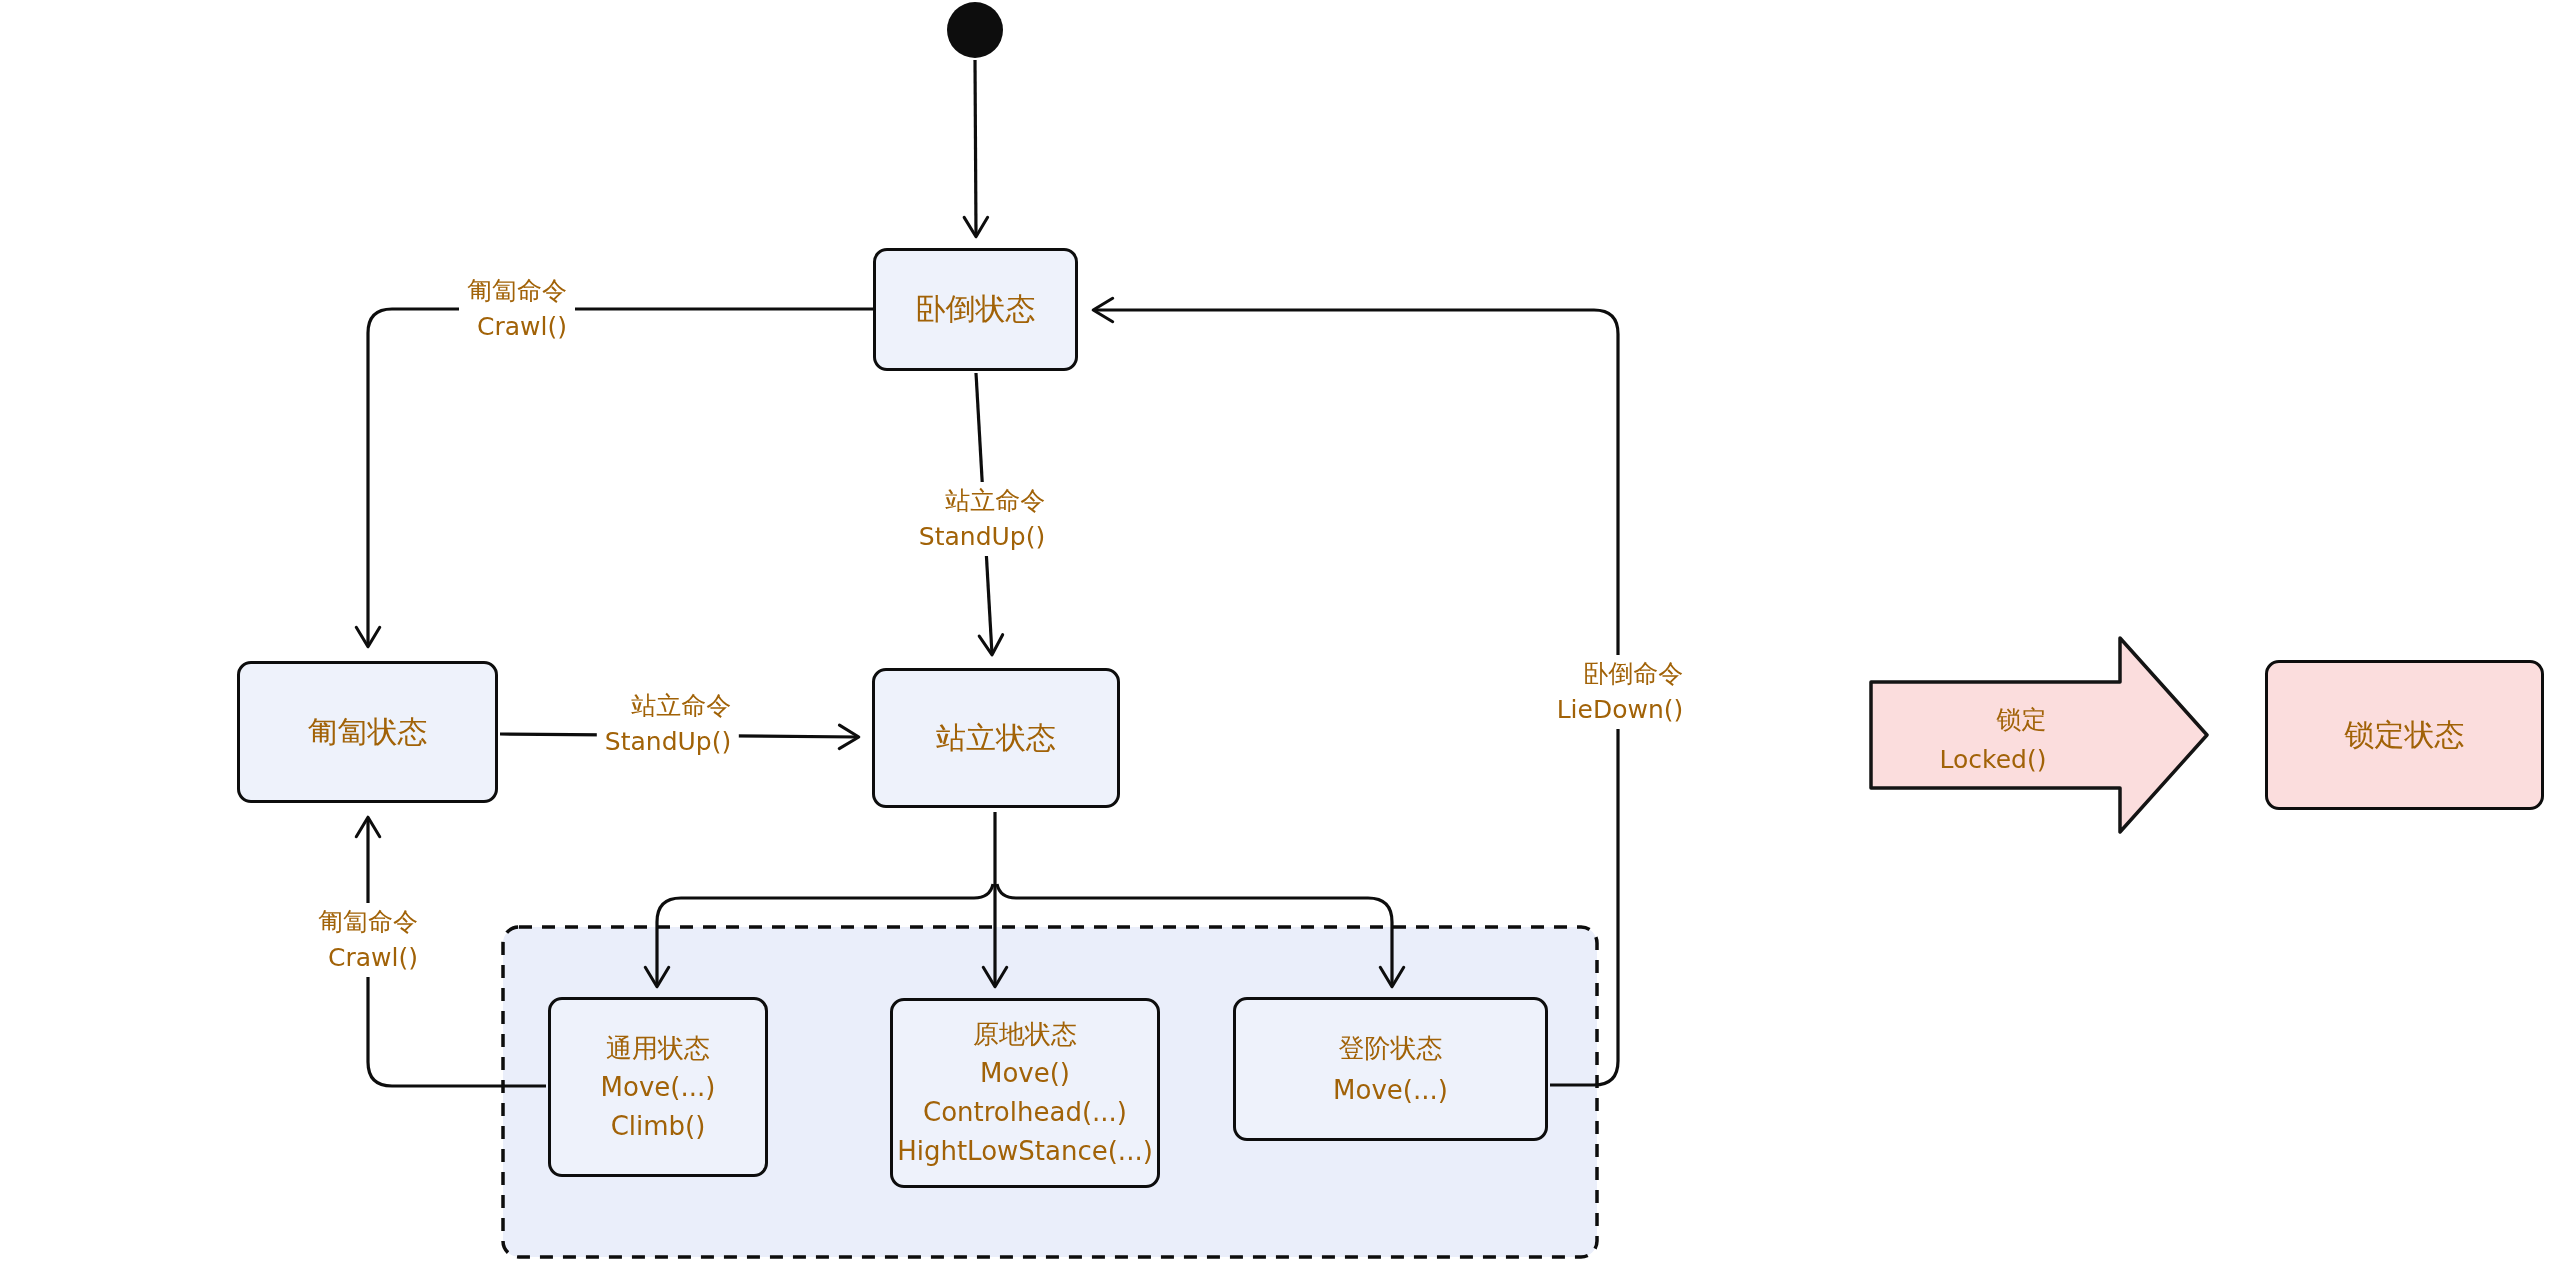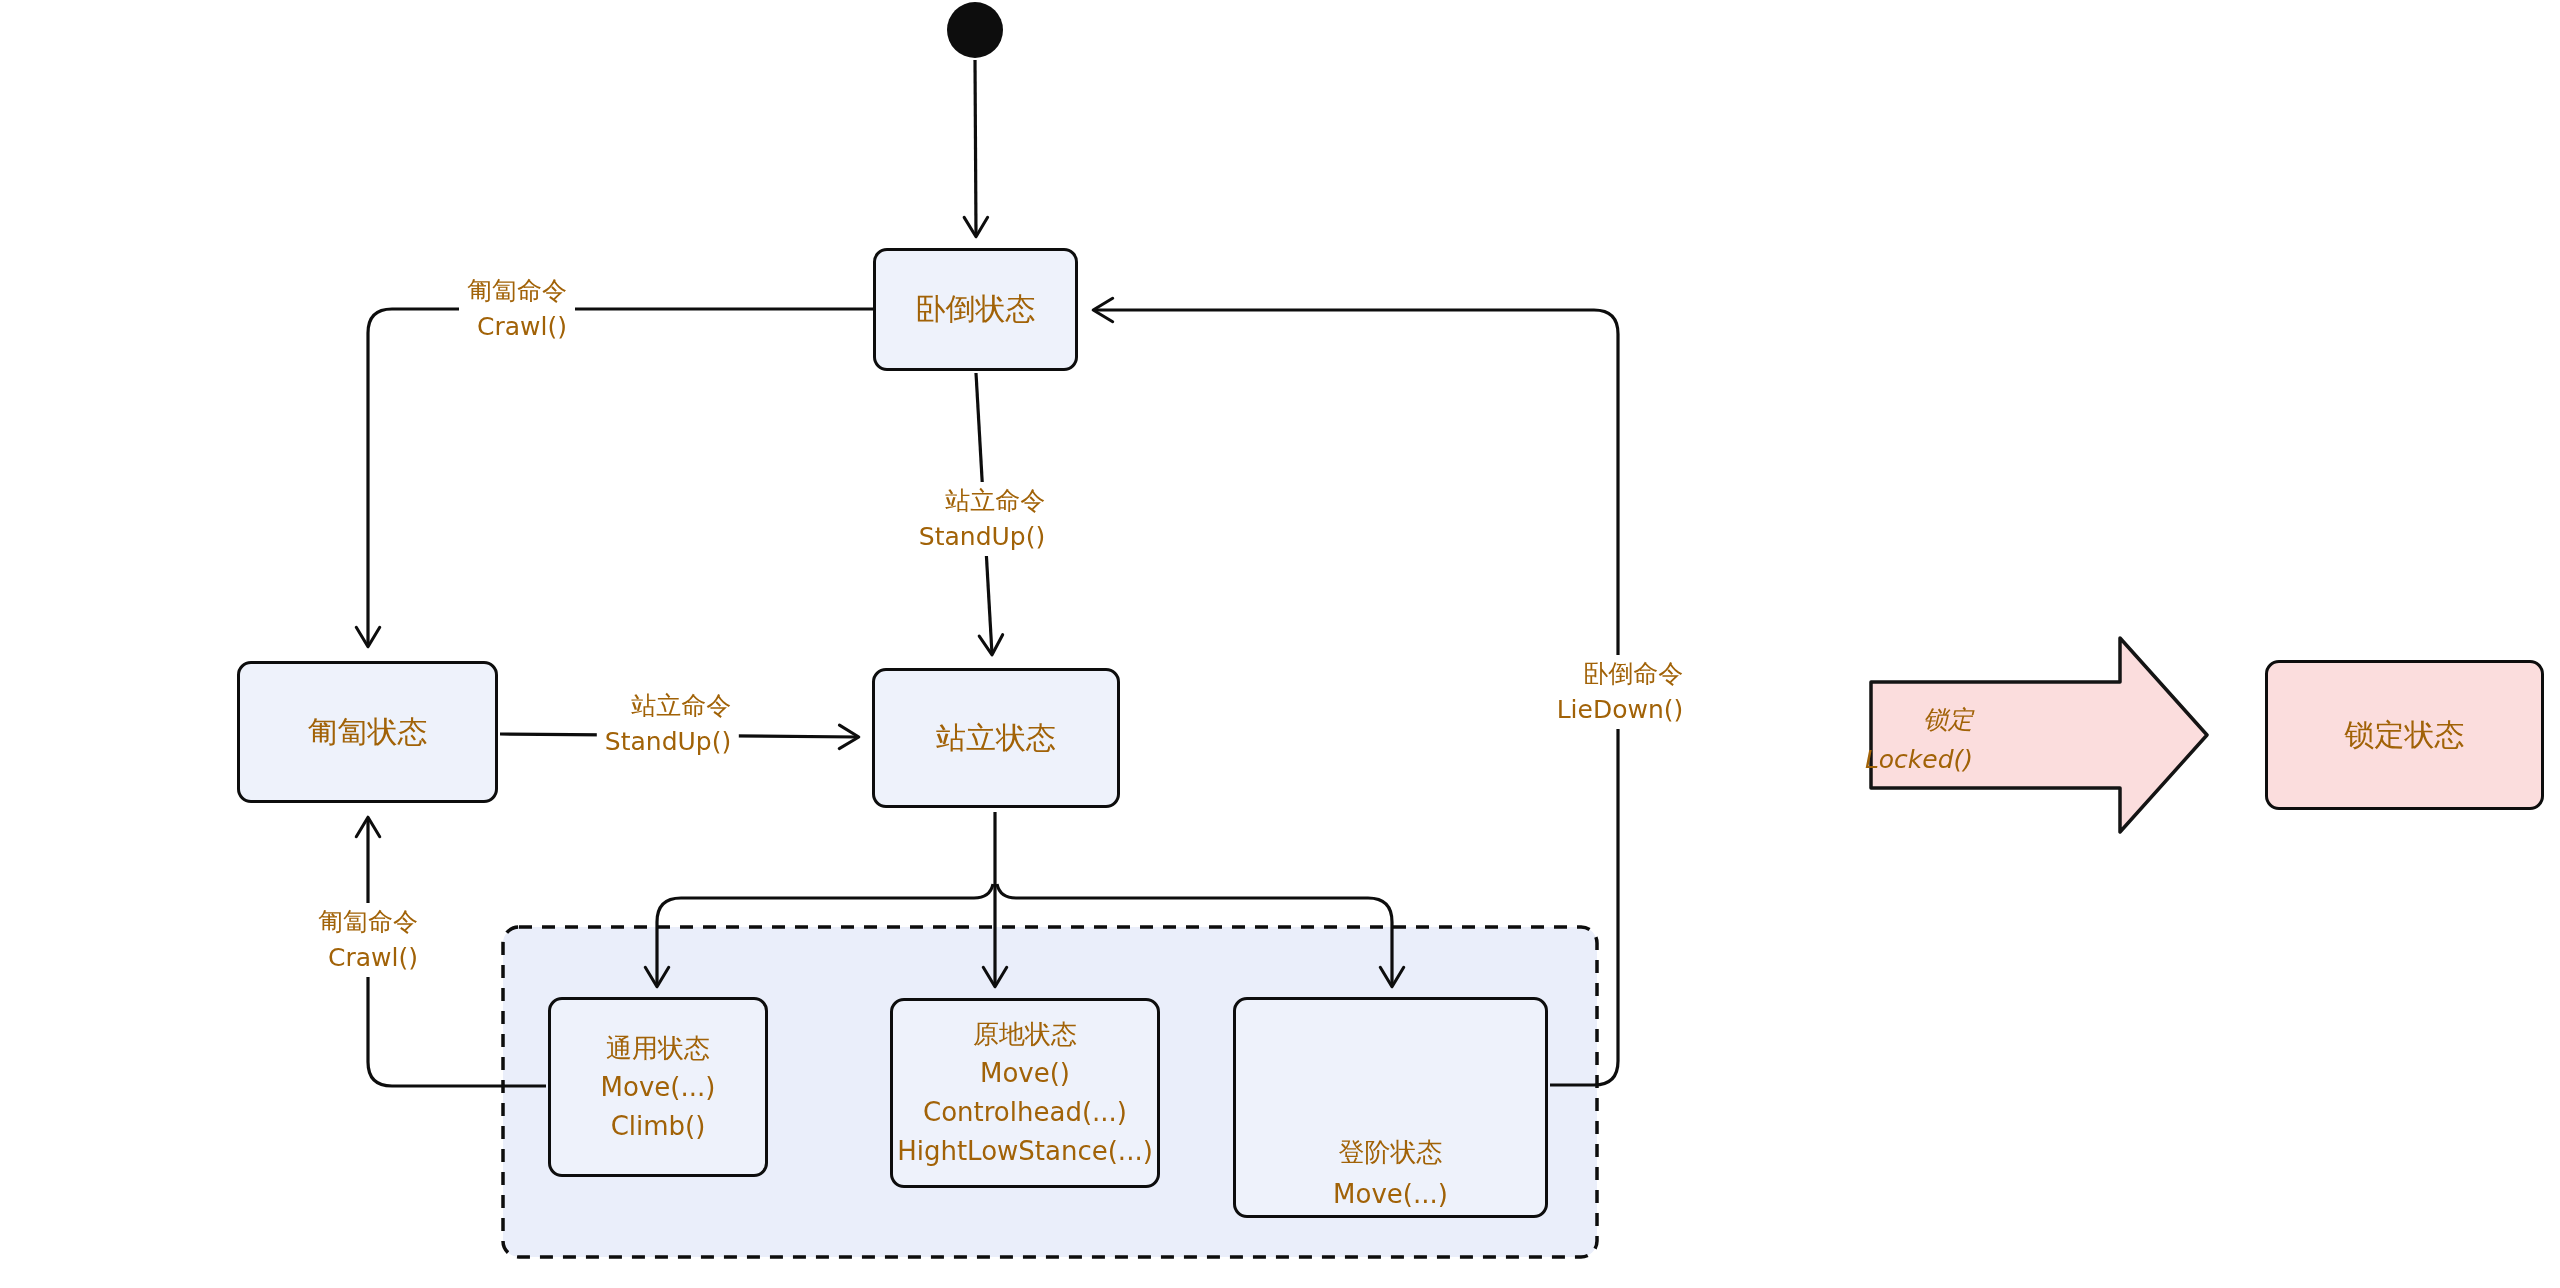--- a/index.html
+++ b/index.html
@@ -84,21 +84,21 @@
     <span class="lbl-line">Climb()</span>
   </div>
 
   <div class="state small" style="left:890px;top:998px;width:270px;height:190px;">
     <span class="lbl-line">原地状态</span>
     <span class="lbl-line">Move()</span>
     <span class="lbl-line">Controlhead(...)</span>
     <span class="lbl-line">HightLowStance(...)</span>
   </div>
 
-  <div class="state small" style="left:1233px;top:997px;width:315px;height:221px;line-height:42px;justify-content:flex-end;">
+  <div class="state small" style="left:1233px;top:997px;width:315px;height:144px;line-height:42px;">
     <span class="lbl-line">登阶状态</span>
     <span class="lbl-line">Move(...)</span>
   </div>
 
   <div class="state pink" style="left:2265px;top:660px;width:279px;height:150px;">
     <span class="lbl-line">锁定状态</span>
   </div>
 
   <div class="edge-label" style="left:517px;top:272px;">
     <span class="lbl-line">匍匐命令</span>
@@ -118,18 +118,18 @@
   <div class="edge-label" style="left:368px;top:903px;">
     <span class="lbl-line">匍匐命令</span>
     <span class="lbl-line">Crawl()</span>
   </div>
 
   <div class="edge-label" style="left:1620px;top:655px;">
     <span class="lbl-line">卧倒命令</span>
     <span class="lbl-line">LieDown()</span>
   </div>
 
-  <div class="edge-label transparent" style="left:1919px;top:699px;line-height:40px;font-style:italic;">
+  <div class="edge-label transparent" style="left:1993px;top:699px;line-height:40px;">
     <span class="lbl-line">锁定</span>
     <span class="lbl-line">Locked()</span>
   </div>
 
 </div>
 
 </body></html>

